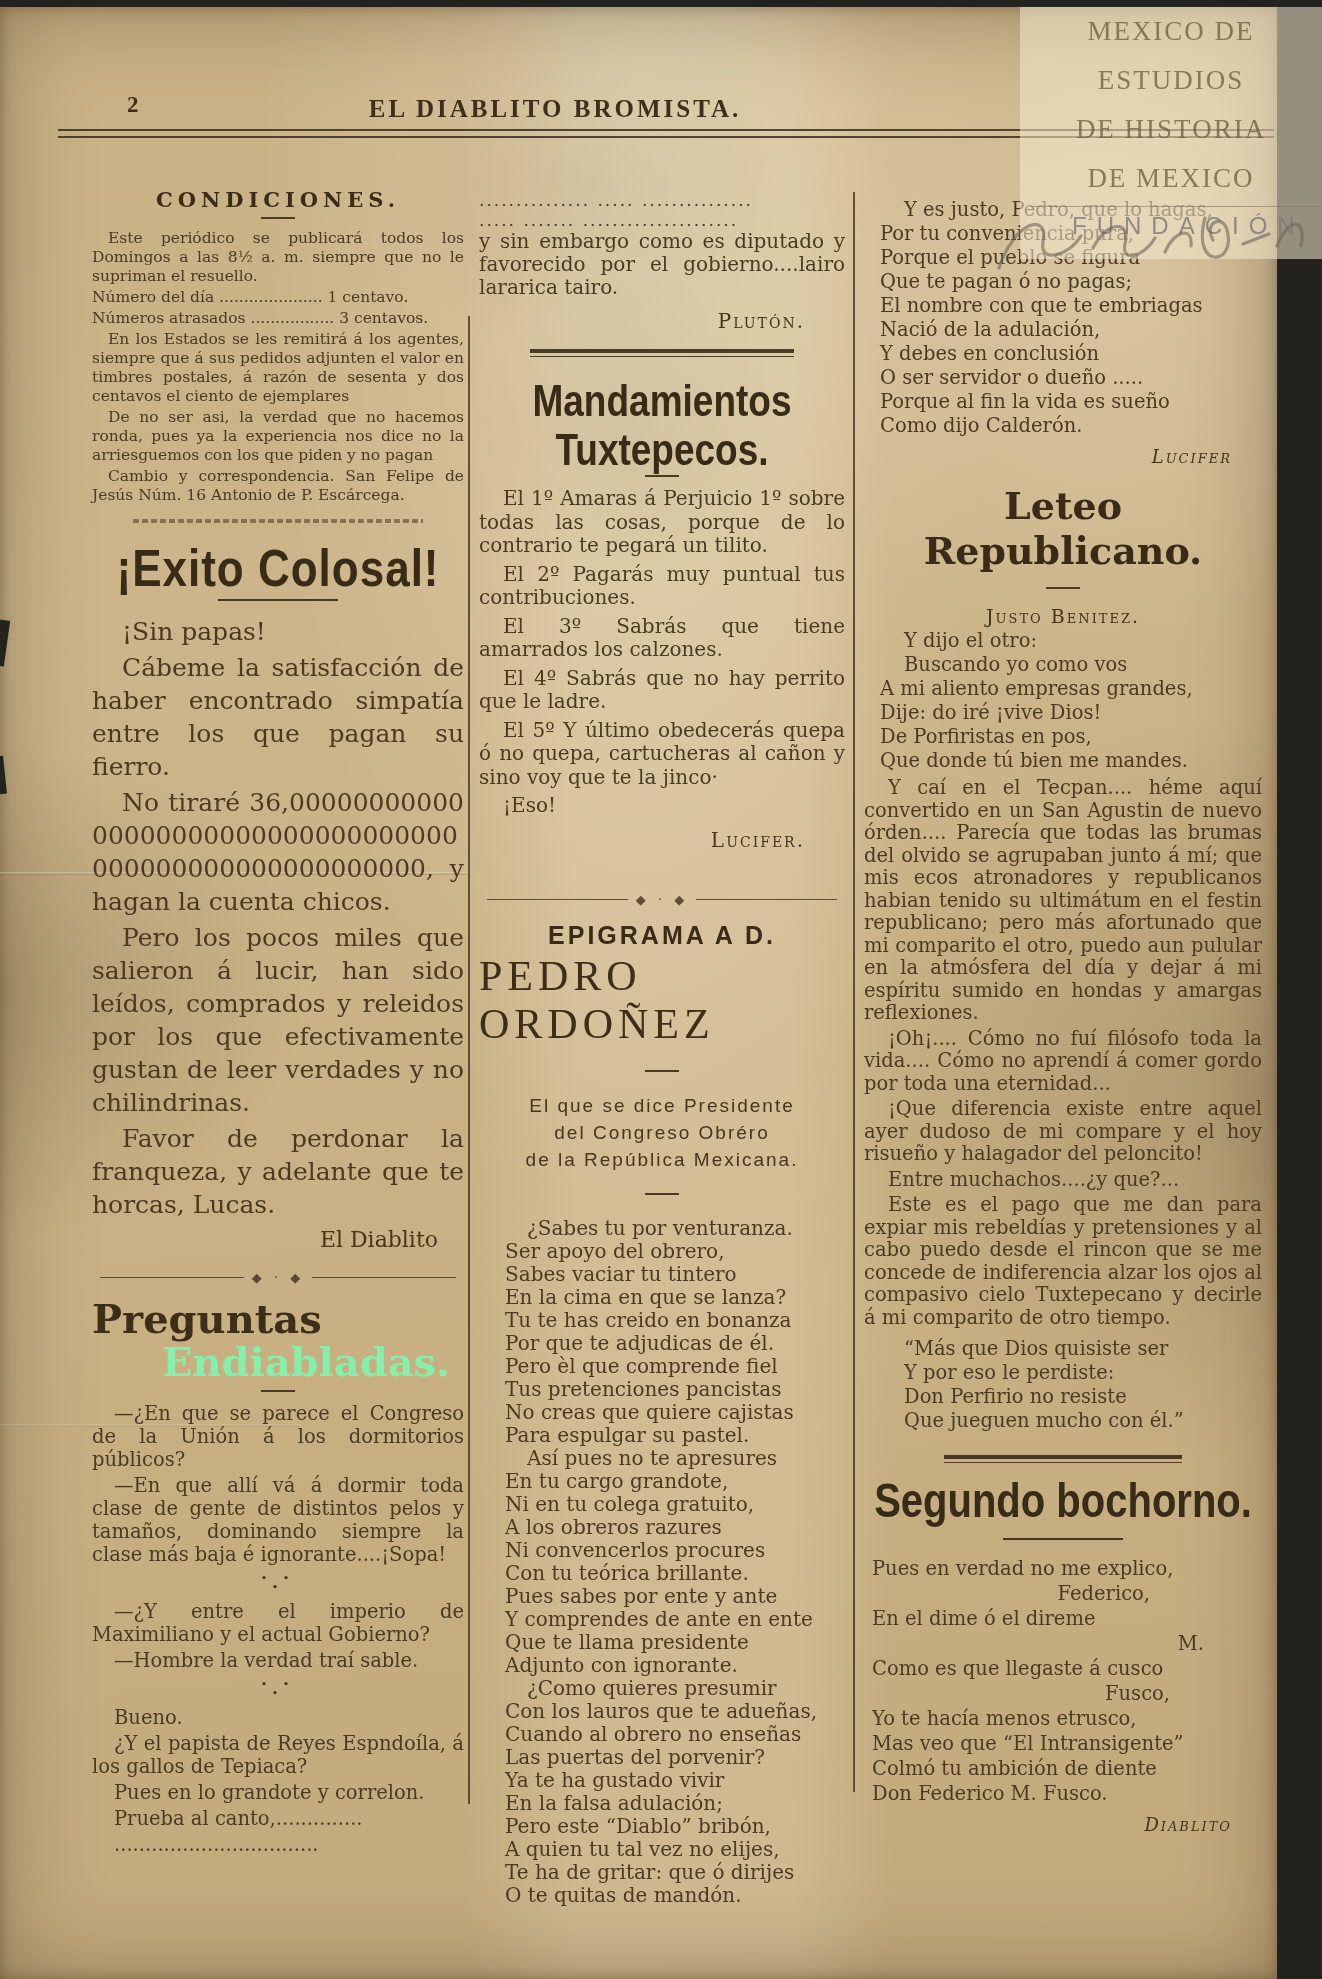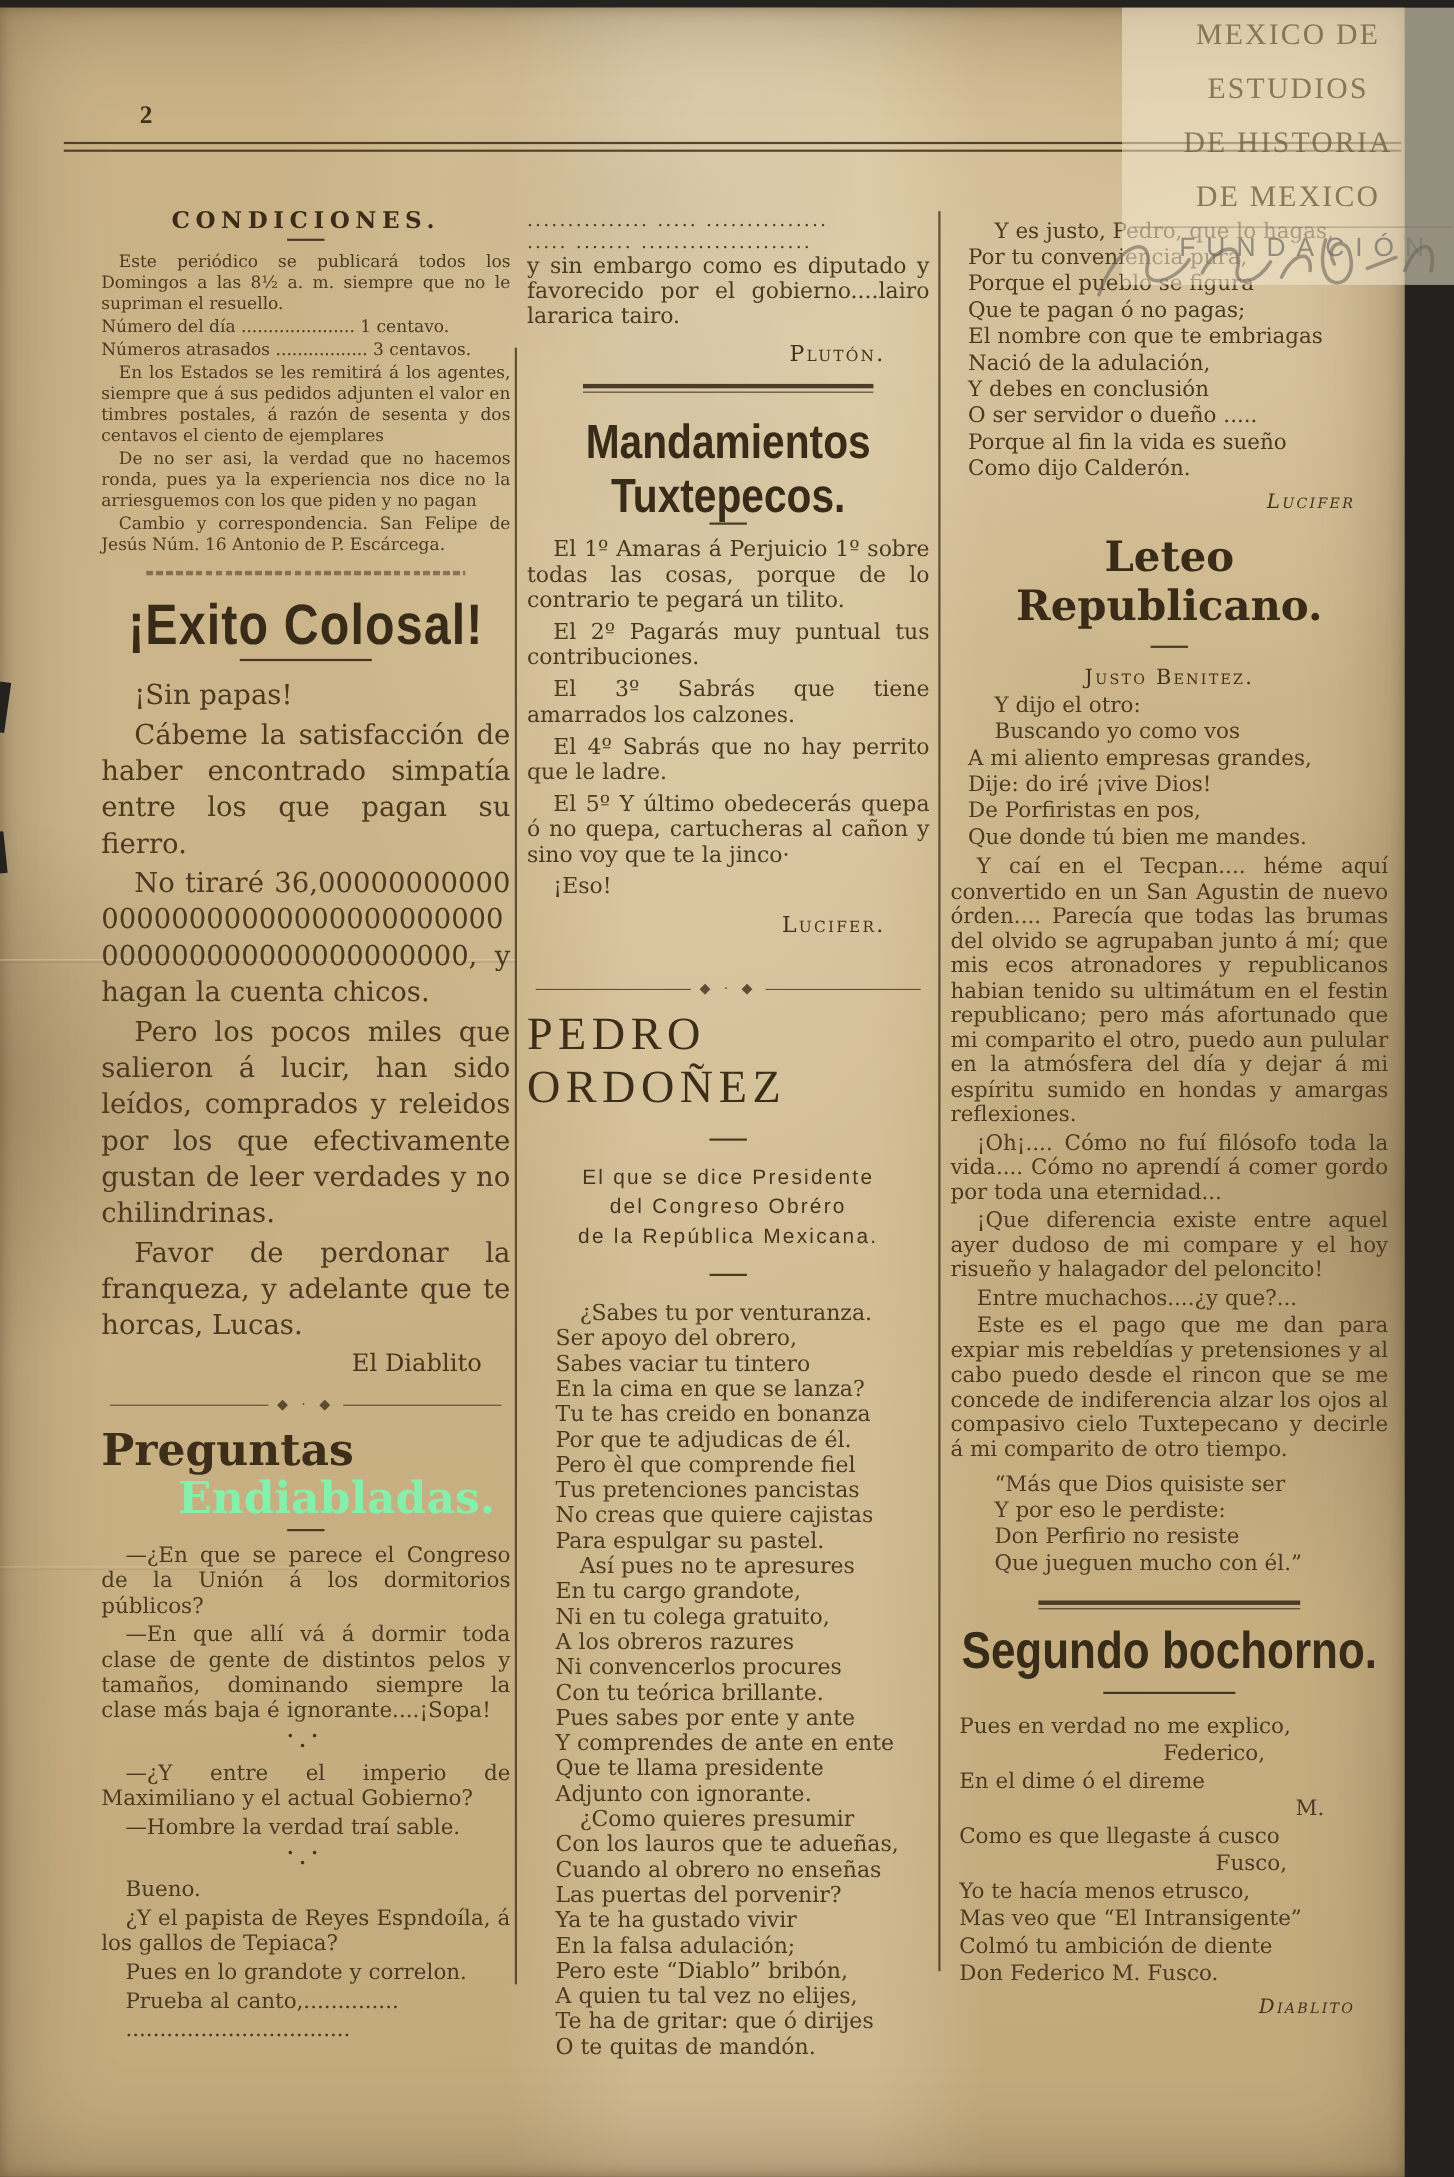--- a/index.html
+++ b/index.html
@@ -93,20 +93,21 @@
 <body>
 
 <div id="stage">
   <div id="paper"></div>
   <div class="tear" style="left:-3px;top:620px;width:10px;height:46px;transform:rotate(8deg);"></div>
   <div class="tear" style="left:-4px;top:756px;width:9px;height:38px;transform:rotate(-6deg);"></div>
   <div class="crease" style="left:0;top:872px;width:470px;"></div>
   <div class="crease" style="left:0;top:1424px;width:300px;opacity:.4;"></div>
 
   <div class="pageno">2</div>
+  <div class="masthead">EL DIABLITO BROMISTA.</div>
   <div class="rule-hdr"></div>
 
   <div id="wm">
     <div class="wm-line">MEXICO DE</div>
     <div class="wm-line">ESTUDIOS</div>
     <div class="wm-line">DE HISTORIA</div>
     <div class="wm-line">DE MEXICO</div>
     <div class="wm-underline"></div>
   </div>
   <div id="fundacion">FUNDACIÓN</div>
@@ -183,20 +184,21 @@
         <p>El 3º Sabrás que tiene amarrados los calzones.</p>
         <p>El 4º Sabrás que no hay perrito que le ladre.</p>
         <p>El 5º Y último obedecerás quepa ó no quepa, cartucheras al cañon y sino voy que te la jinco·</p>
         <p>¡Eso!</p>
       </div>
     <div class="sig-plut sc">Lucifer.</div>
     <div class="ornament" style="margin-top:40px;">
         <span class="gl"></span>
       </div>
 
+    <div id="epi-t1">EPIGRAMA A D.</div>
     <div id="epi-t2">PEDRO ORDOÑEZ</div>
     <div class="rule-s" style="margin-top:22px;margin-bottom:20px;"></div>
     <div class="subtt">
         <div>El que se dice Presidente</div>
         <div>del Congreso Obréro</div>
         <div>de la República Mexicana.</div>
       </div>
     <div class="rule-s" style="margin-top:20px;margin-bottom:22px;"></div>
     <div class="poem">
         <div class="ind">¿Sabes tu por venturanza.</div>

